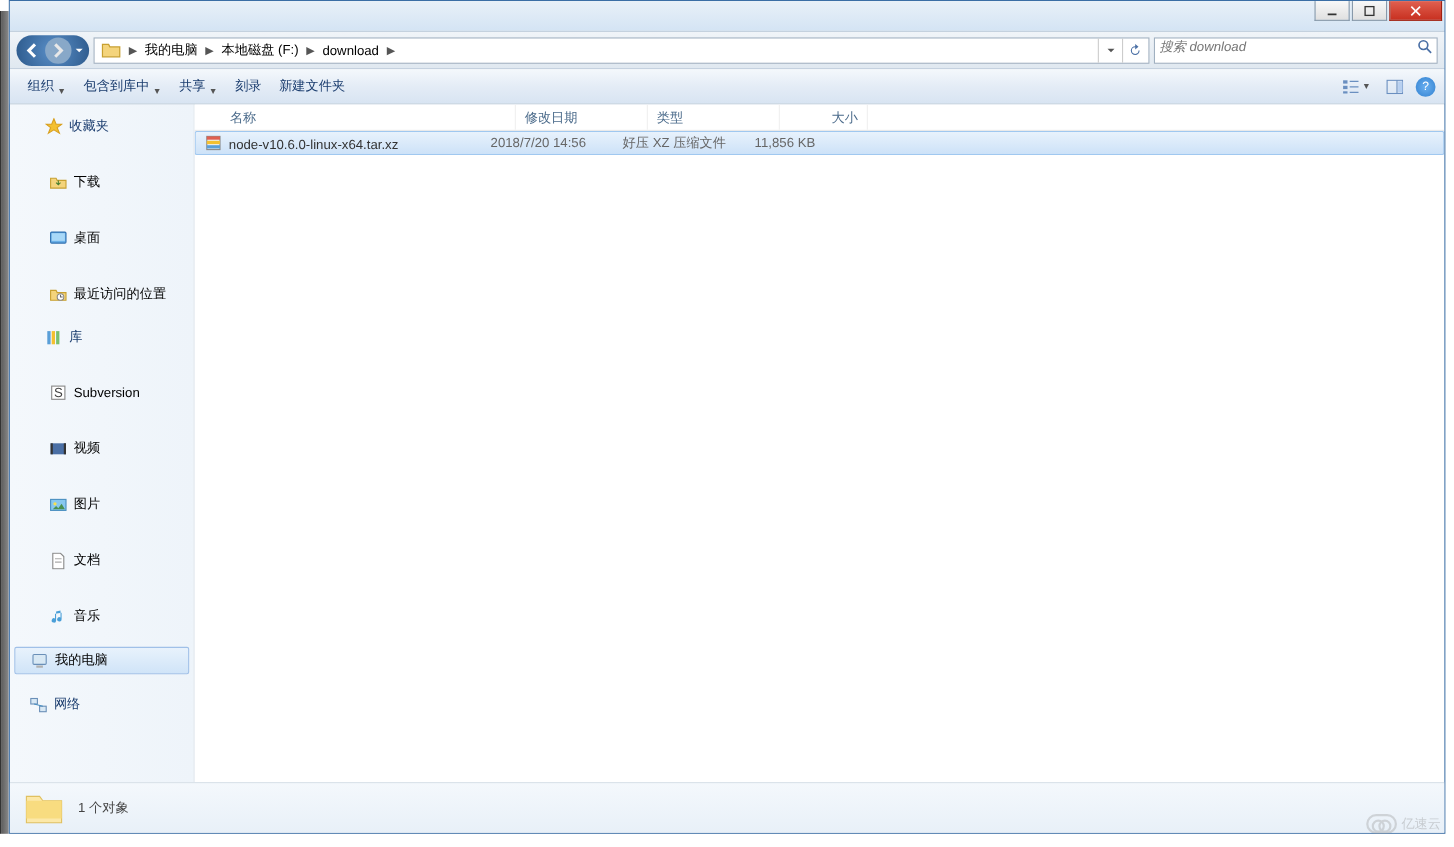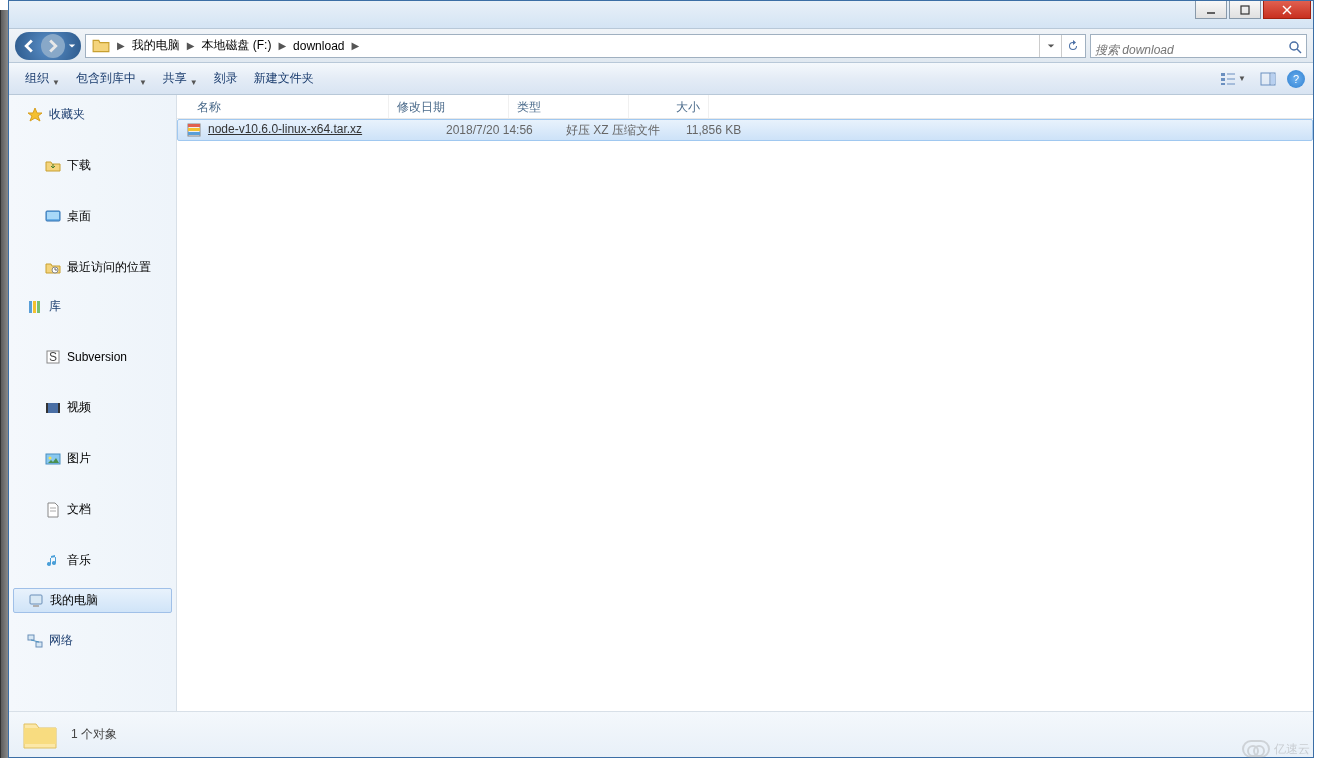--- a/index.html
+++ b/index.html
@@ -16,53 +16,53 @@
 .navbtns { display: flex; align-items: center; background: radial-gradient(circle, #5a8fc8, #2d5a8c); border-radius: 14px; padding: 2px; }
 .navbtn { width: 24px; height: 24px; border-radius: 50%; display: flex; align-items: center; justify-content: center; color: #fff; cursor: pointer; }
 .navbtn.fwd { background: #88a8c8; }
 .dropbtn { width: 14px; display: flex; align-items: center; justify-content: center; }
 .pathbox { flex: 1; height: 24px; background: #fff; border: 1px solid #a0b0c0; display: flex; align-items: center; padding: 0 2px; }
 .foldericon { width: 18px; height: 18px; margin: 0 4px; }
 .crumb { padding: 0 4px; color: #000; cursor: pointer; display: flex; align-items: center; gap: 4px; }
 .chev { color: #555; font-size: 10px; padding: 0 3px; }
 .pathend { flex: 1; }
 .pathtool { width: 22px; height: 22px; border-left: 1px solid #ccc; display: flex; align-items: center; justify-content: center; cursor: pointer; }
-.searchbox { width: 217px; height: 24px; background: #fff; border: 1px solid #a0b0c0; display: flex; align-items: flex-end; padding: 0 4px; }
+.searchbox { width: 258px; height: 24px; background: #fff; border: 1px solid #a0b0c0; display: flex; align-items: flex-start; padding: 0 4px; }
 .searchbox input { border: none; outline: none; flex: 1; font-style: italic; color: #888; background: transparent; }
 .searchicon { color: #4a6fa5; }
 
 .toolbar { height: 32px; background: linear-gradient(to bottom, #f4f8fc 0%, #e4ecf6 50%, #d8e4f2 100%); border-bottom: 1px solid #b8c8d8; display: flex; align-items: center; padding: 0 8px; }
 .tbtn { padding: 4px 8px; color: #1a3c6e; cursor: pointer; display: flex; align-items: flex-end; gap: 3px; border-radius: 2px; }
 .tarrow { font-size: 8px; color: #555; }
 .tspacer { flex: 1; }
 .viewctrl { display: flex; align-items: center; gap: 2px; padding: 2px 6px; border: 1px solid transparent; cursor: pointer; }
 .helpicon { width: 18px; height: 18px; border-radius: 50%; background: radial-gradient(circle, #6bb0f0, #3080d0); color: #fff; display: flex; align-items: center; justify-content: center; font-size: 11px; margin-left: 4px; cursor: pointer; }
 
 .body { flex: 1; display: flex; overflow: hidden; }
 
 .sidebar { width: 168px; background: linear-gradient(to right, #f4f8fc 0%, #eef4fa 100%); border-right: 1px solid #d8e0e8; padding: 8px 0; overflow-y: auto; }
 .sgroup { margin-bottom: 16px; }
-.shdr { display: flex; align-items: center; padding: 3px 8px 3px 18px; gap: 6px; cursor: pointer; }
+.shdr { display: flex; align-items: center; padding: 3px 8px 3px 32px; gap: 6px; cursor: pointer; }
 .shdr .lbl { color: #1a3c6e; }
 .sitem { display: flex; align-items: center; padding: 3px 8px 3px 36px; gap: 6px; cursor: pointer; margin-top: 28px; }
 .sitem.sel { background: linear-gradient(to bottom, #e8f2fc, #d0e4f8); border: 1px solid #a0c0e8; border-radius: 2px; margin: 0 4px; padding-left: 32px; }
 .sicon { width: 16px; height: 16px; flex-shrink: 0; }
 
 .main { flex: 1; display: flex; flex-direction: column; background: #fff; }
 .colheaders { height: 24px; display: flex; border-bottom: 1px solid #e8e8e8; background: #fff; }
 .colh { padding: 4px 8px; color: #4a6a8a; border-right: 1px solid #f0f0f0; cursor: pointer; text-align: left; }
-.colh.name { width: 212px; padding-left: 20px; }
+.colh.name { width: 292px; padding-left: 32px; }
 .colh.date { width: 120px; }
 .colh.type { width: 120px; }
 .colh.size { width: 80px; text-align: right; }
 .filelist { flex: 1; overflow-y: auto; }
 .frow { height: 22px; display: flex; align-items: center; cursor: pointer; }
 .frow.sel { background: linear-gradient(to bottom, #e8f2fc, #cde2f8); border: 1px solid #a0c8f0; border-radius: 2px; }
 .fcell { padding: 0 8px; color: #333; overflow: hidden; text-overflow: ellipsis; white-space: nowrap; }
-.fcell.name { width: 260px; display: flex; align-items: flex-start; gap: 6px; padding-left: 8px; text-decoration: underline; }
+.fcell.name { width: 260px; display: flex; align-items: flex-end; gap: 6px; padding-left: 8px; }
 .fcell.date { width: 120px; color: #666; }
 .fcell.type { width: 120px; color: #666; }
 .fcell.size { width: 80px; text-align: left; color: #666; }
 .fileicon { width: 16px; height: 16px; flex-shrink: 0; }
 
 .statusbar { height: 46px; background: linear-gradient(to bottom, #f4f8fc, #e8f0f8); border-top: 1px solid #d8e0e8; display: flex; align-items: center; padding: 4px 12px; gap: 12px; }
 .bigfolder { width: 38px; height: 38px; }
 .statustext { color: #444; }
 
 .watermark { position: absolute; right: 12px; bottom: 12px; opacity: 0.35; color: #888; font-size: 14px; display: flex; align-items: center; gap: 4px; }

